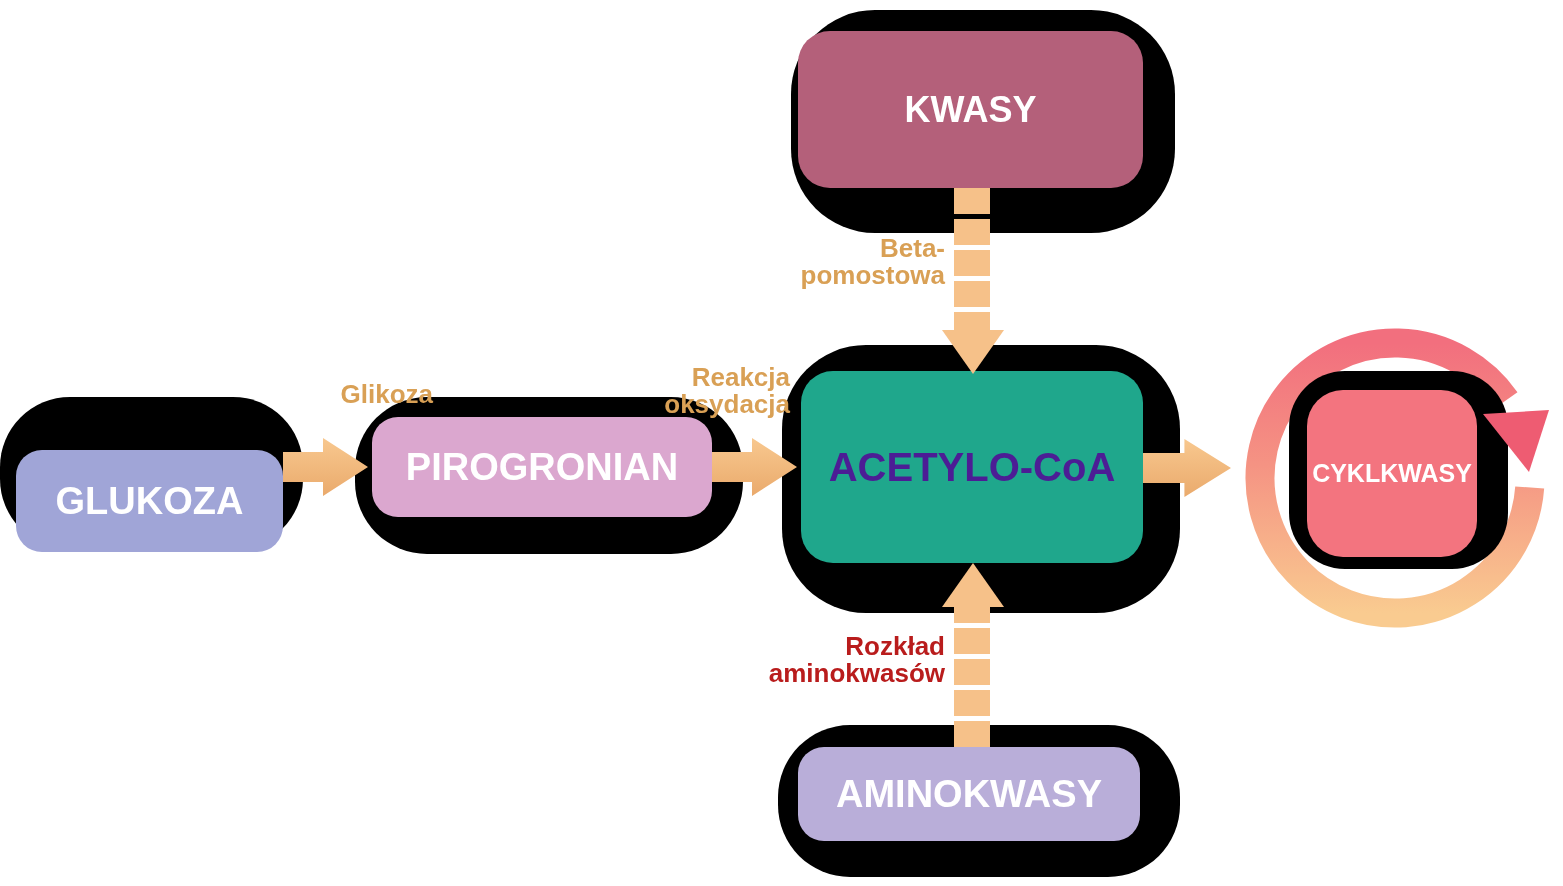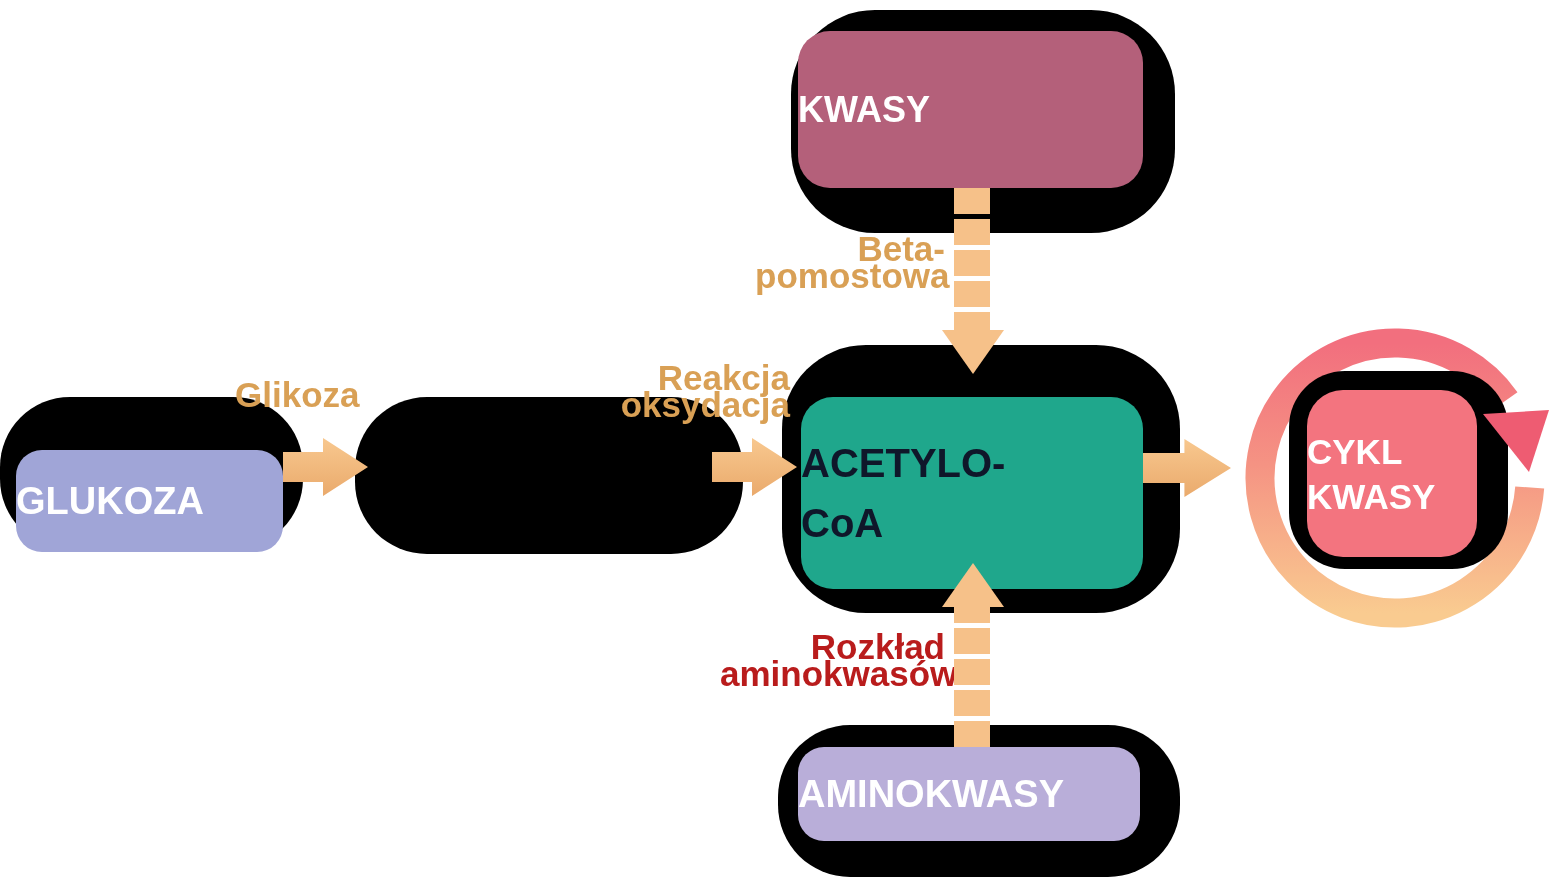--- a/index.html
+++ b/index.html
@@ -20,41 +20,41 @@
   .s-acetylo     { left: 782px;  top: 345px; width: 398px; height: 268px; border-radius: 84px; }
   .s-kwasy       { left: 791px;  top: 10px;  width: 384px; height: 223px; border-radius: 84px; }
   .s-aminokwasy  { left: 778px;  top: 725px; width: 402px; height: 152px; border-radius: 72px; }
   .s-krebs       { left: 1289px; top: 371px; width: 219px; height: 198px; border-radius: 56px; }
 
   
   .node {
     position: absolute;
     z-index: 4;
     display: flex;
-    flex-direction: column;
-    align-items: flex-start;
+    flex-direction: row;
+    align-items: center;
     justify-content: center;
     text-align: center;
     color: #ffffff;
   }
   .n-glukoza     { left: 16px;   top: 416px; width: 267px; height: 102px; border-radius: 26px; font-size: 38px; }
   .n-pirogronian { left: 372px;  top: 417px; width: 340px; height: 100px; border-radius: 26px; font-size: 38px; }
   .n-acetylo     { left: 801px;  top: 371px; width: 342px; height: 192px; border-radius: 32px; font-size: 40px; line-height: 60px; }
   .n-kwasy       { left: 798px;  top: 31px;  width: 345px; height: 157px; border-radius: 32px; font-size: 36px; line-height: 52px; }
   .n-aminokwasy  { left: 798px;  top: 747px; width: 342px; height: 94px; border-radius: 26px; font-size: 38px; }
-  .n-krebs       { left: 1307px; top: 390px; width: 170px; height: 167px; border-radius: 36px; font-size: 35px; line-height: 45px; }
+  .n-krebs       { left: 1307px; top: 390px; width: 170px; height: 167px; border-radius: 36px; font-size: 25px; line-height: 45px; }
 
   
   .edge-label {
     position: absolute;
     z-index: 5;
-    font-size: 35px;
+    font-size: 26px;
     line-height: 27px;
   }
-  .l-glikoza { left: 235px; top: 381px; width: 180px; text-align: left; }
+  .l-glikoza { left: 253px; top: 381px; width: 180px; text-align: right; }
   .l-reakcja { left: 590px; top: 364px; width: 200px; text-align: right; }
   .l-beta    { left: 755px; top: 235px; width: 190px; text-align: right; }
   .l-rozklad { left: 720px; top: 633px; width: 225px; text-align: right; }
   .edge-label span { display: block; }
 
   
   .harrow { position: absolute; z-index: 6; }
   .a1 { left: 283px;  top: 438px; }
   .a2 { left: 712px;  top: 438px; }
   .a3 { left: 1143px; top: 439px; }
@@ -112,22 +112,25 @@
   <div class="shadow s-pirogronian" style="background: rgb(0, 0, 0);"></div>
   <div class="shadow s-acetylo" style="background: rgb(0, 0, 0);"></div>
   <div class="shadow s-kwasy" style="background: rgb(0, 0, 0);"></div>
   <div class="shadow s-aminokwasy" style="background: rgb(0, 0, 0);"></div>
   <div class="shadow s-krebs" style="background: rgb(0, 0, 0);"></div>
 
   <div class="node n-glukoza" style="background: rgb(160, 165, 215); color: rgb(255, 255, 255); margin-top: 34px;">
     <span>GLUKOZA</span>
   </div>
 
+  <div class="node n-pirogronian" style="background: rgb(219, 167, 207); color: rgb(255, 255, 255);">
+    <span>PIROGRONIAN</span>
+  </div>
 
-  <div class="node n-acetylo" style="background: rgb(31, 167, 140); color: #0f172a; margin-top: 26px;">
+  <div class="node n-acetylo" style="background: rgb(31, 167, 140); color: #4c1d95;">
     <span>ACETYLO-</span>
     <span>CoA</span>
   </div>
 
   <div class="node n-kwasy" style="background: rgb(180, 96, 122); color: rgb(255, 255, 255);">
     <span>KWASY</span>
   </div>
 
   <div class="node n-aminokwasy" style="background: rgb(185, 174, 217); color: rgb(255, 255, 255);">
     <span>AMINOKWASY</span>

